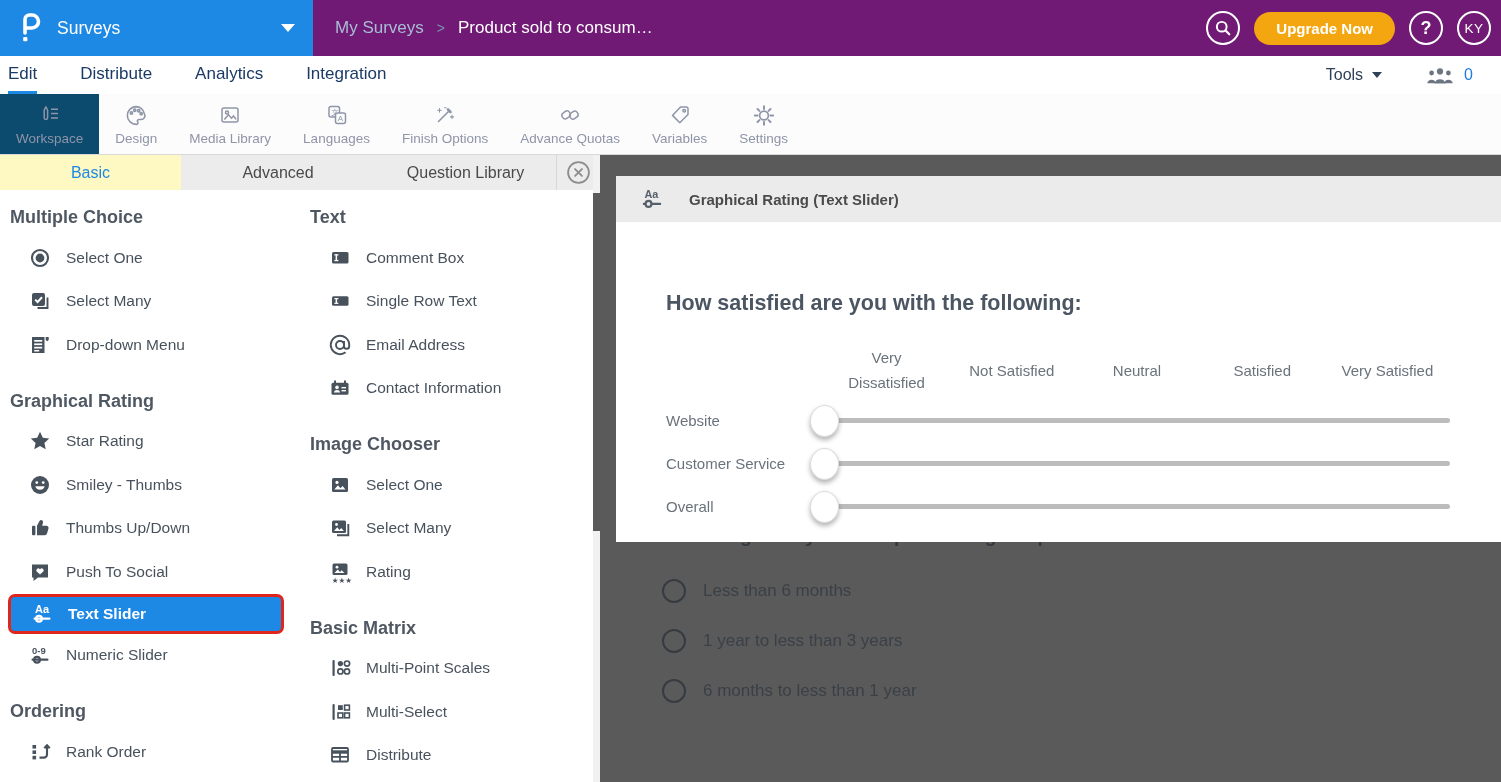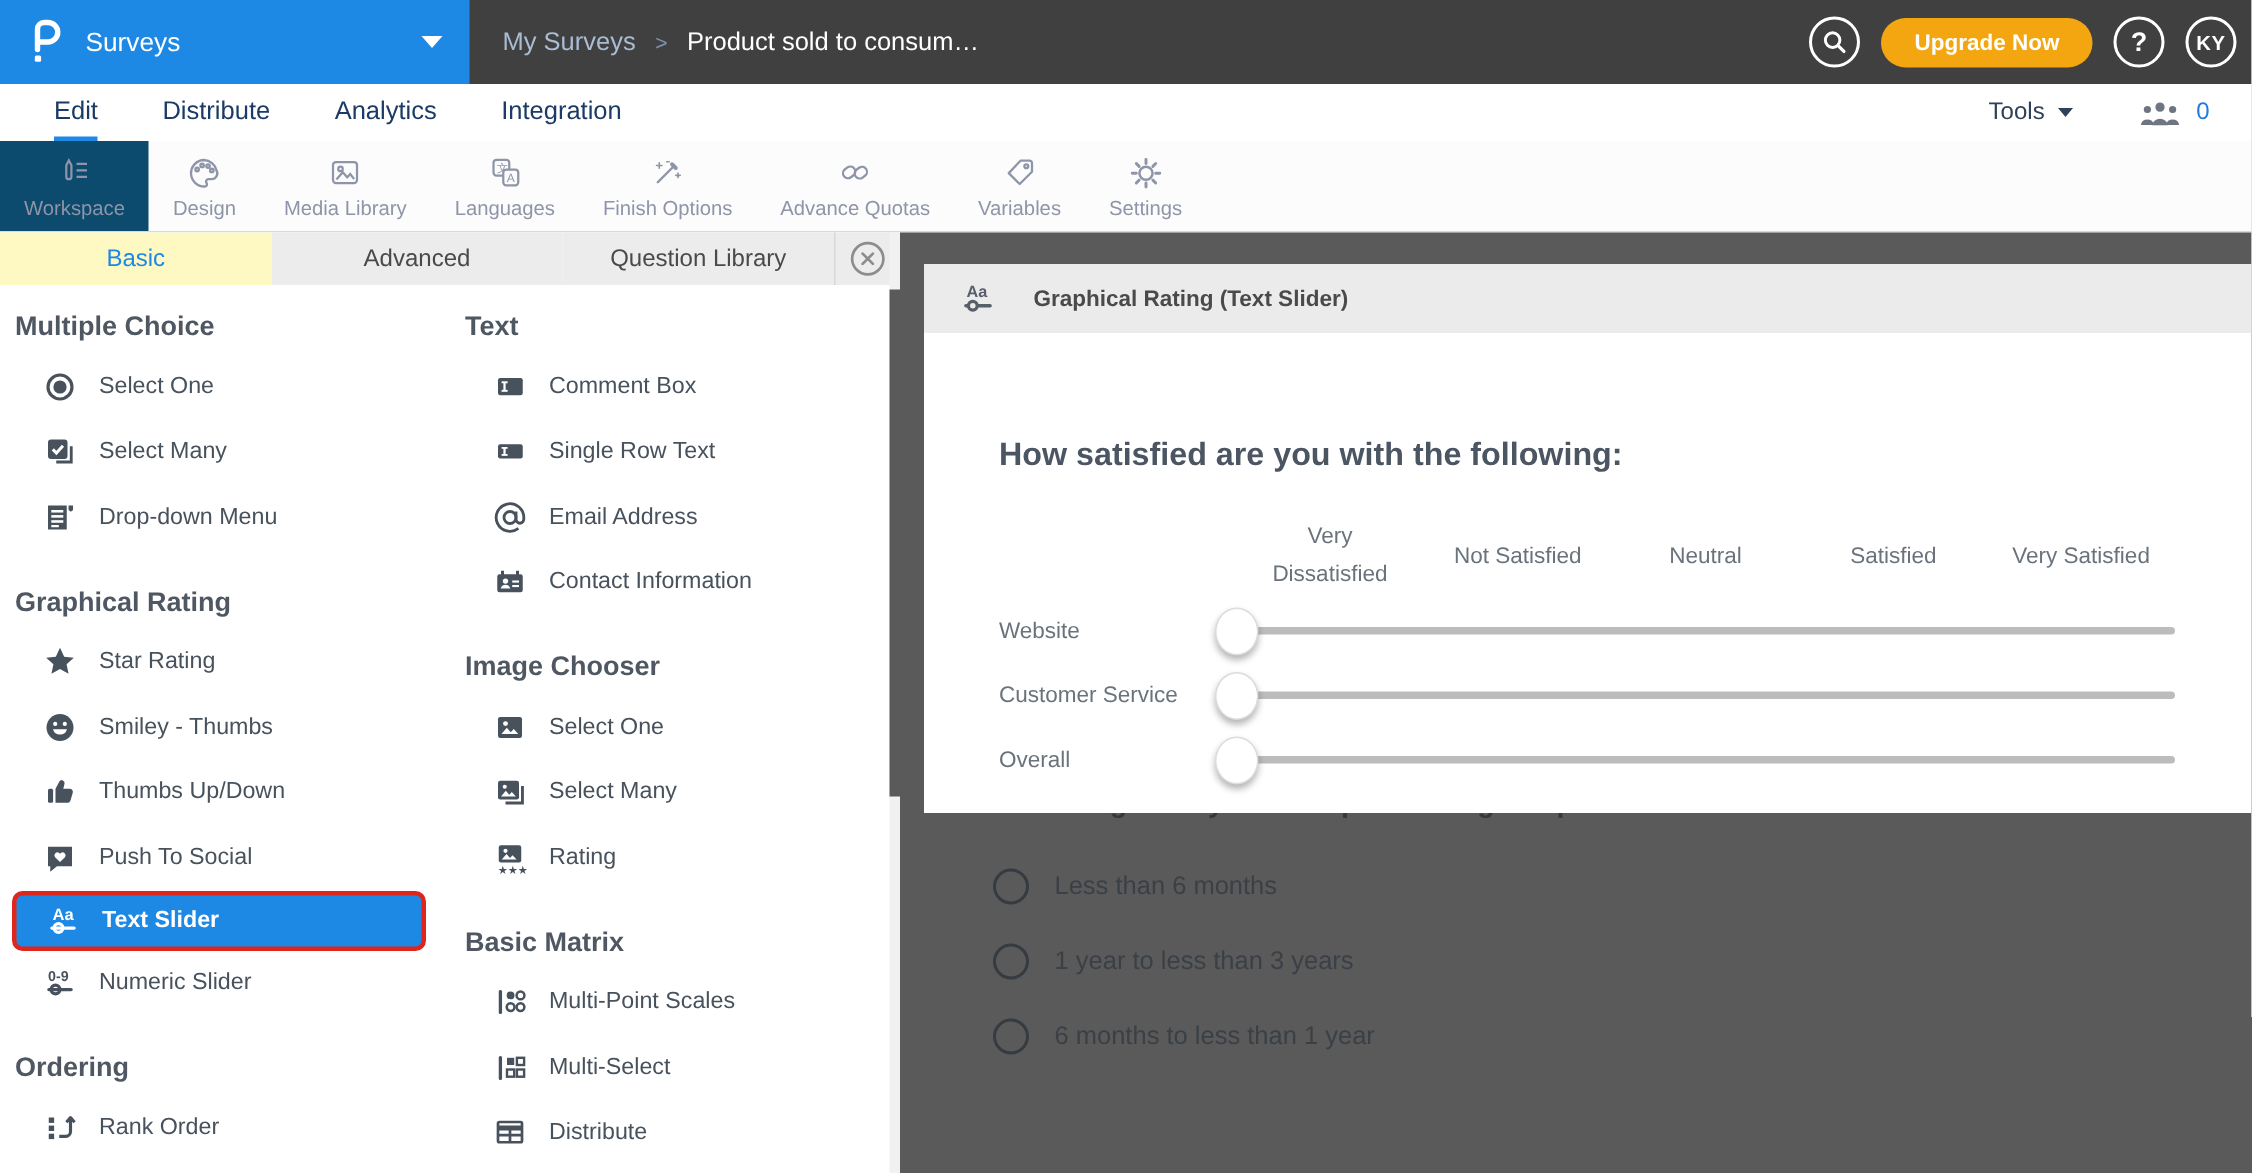--- a/index.html
+++ b/index.html
@@ -1,37 +1,37 @@
 <!DOCTYPE html>
 <html><head>
 <meta charset="utf-8">
 <style>
   *{margin:0;padding:0;box-sizing:border-box}
   body{background:#888}
   .page{position:relative;width:1501px;height:782px;background:#fff;overflow:hidden;
         font-family:"Liberation Sans",sans-serif;}
 
   
-  .topbar{height:56px;background:#404040;display:flex;align-items:stretch}
+  .topbar{height:56px;background:#701a75;display:flex;align-items:stretch}
   .logo-block{width:313px;background:#1e88e5;display:flex;align-items:center;padding:0 18px}
   .logo-title{color:#fff;font-size:17.5px;margin-left:13px}
   .logo-caret{margin-left:auto;width:0;height:0;border-left:7px solid transparent;border-right:7px solid transparent;border-top:8px solid #fff}
   .crumbs{display:flex;align-items:center;margin-left:22px;font-size:17px}
   .crumb-parent{color:#a9bcd4}
   .crumb-sep{color:#7d93b2;margin:0 13px;font-size:14px}
   .crumb-current{color:#fff;font-weight:500}
   .top-actions{margin-left:auto;display:flex;align-items:center;gap:14px;padding-right:10px}
   .circle-btn{width:34px;height:34px;border:2px solid #fff;border-radius:50%;display:flex;align-items:center;justify-content:center;color:#fff;flex:none}
   .help-q{font-size:18px;font-weight:700}
-  .avatar-txt{font-size:13.5px;font-weight:700;letter-spacing:.5px}
+  .avatar-txt{font-size:13.5px;font-weight:400;letter-spacing:.5px}
   .upgrade{height:33px;padding:0 22px;border-radius:17px;background:#f3a60f;color:#fff;font-weight:700;font-size:15px;display:flex;align-items:center;cursor:pointer}
 
   
   .navrow{height:38px;background:#fff;display:flex;align-items:center;position:relative}
-  .nav-tabs{display:flex;gap:43px;padding-left:36px;height:100%}
+  .nav-tabs{display:flex;gap:43px;padding-left:8px;height:100%}
   .nav-tab{font-size:17px;color:#1b3a66;font-weight:500;display:flex;align-items:center;border-bottom:3px solid transparent;cursor:pointer}
   .nav-tab.active{border-bottom-color:#1e88e5}
   .nav-right{position:absolute;right:28px;top:0;height:100%;display:flex;align-items:center}
   .tools-label{font-size:16px;color:#2f4158}
   .tools-caret{width:0;height:0;border-left:5px solid transparent;border-right:5px solid transparent;border-top:6px solid #2f4158;margin-left:9px}
   .people-wrap{margin-left:44px;display:flex;align-items:center}
   .collab-count{color:#1e7ce0;font-size:16px;margin-left:10px}
 
   
   .toolbar{height:61px;background:#fcfcfc;border-bottom:1px solid #d9d9d9;display:flex}

